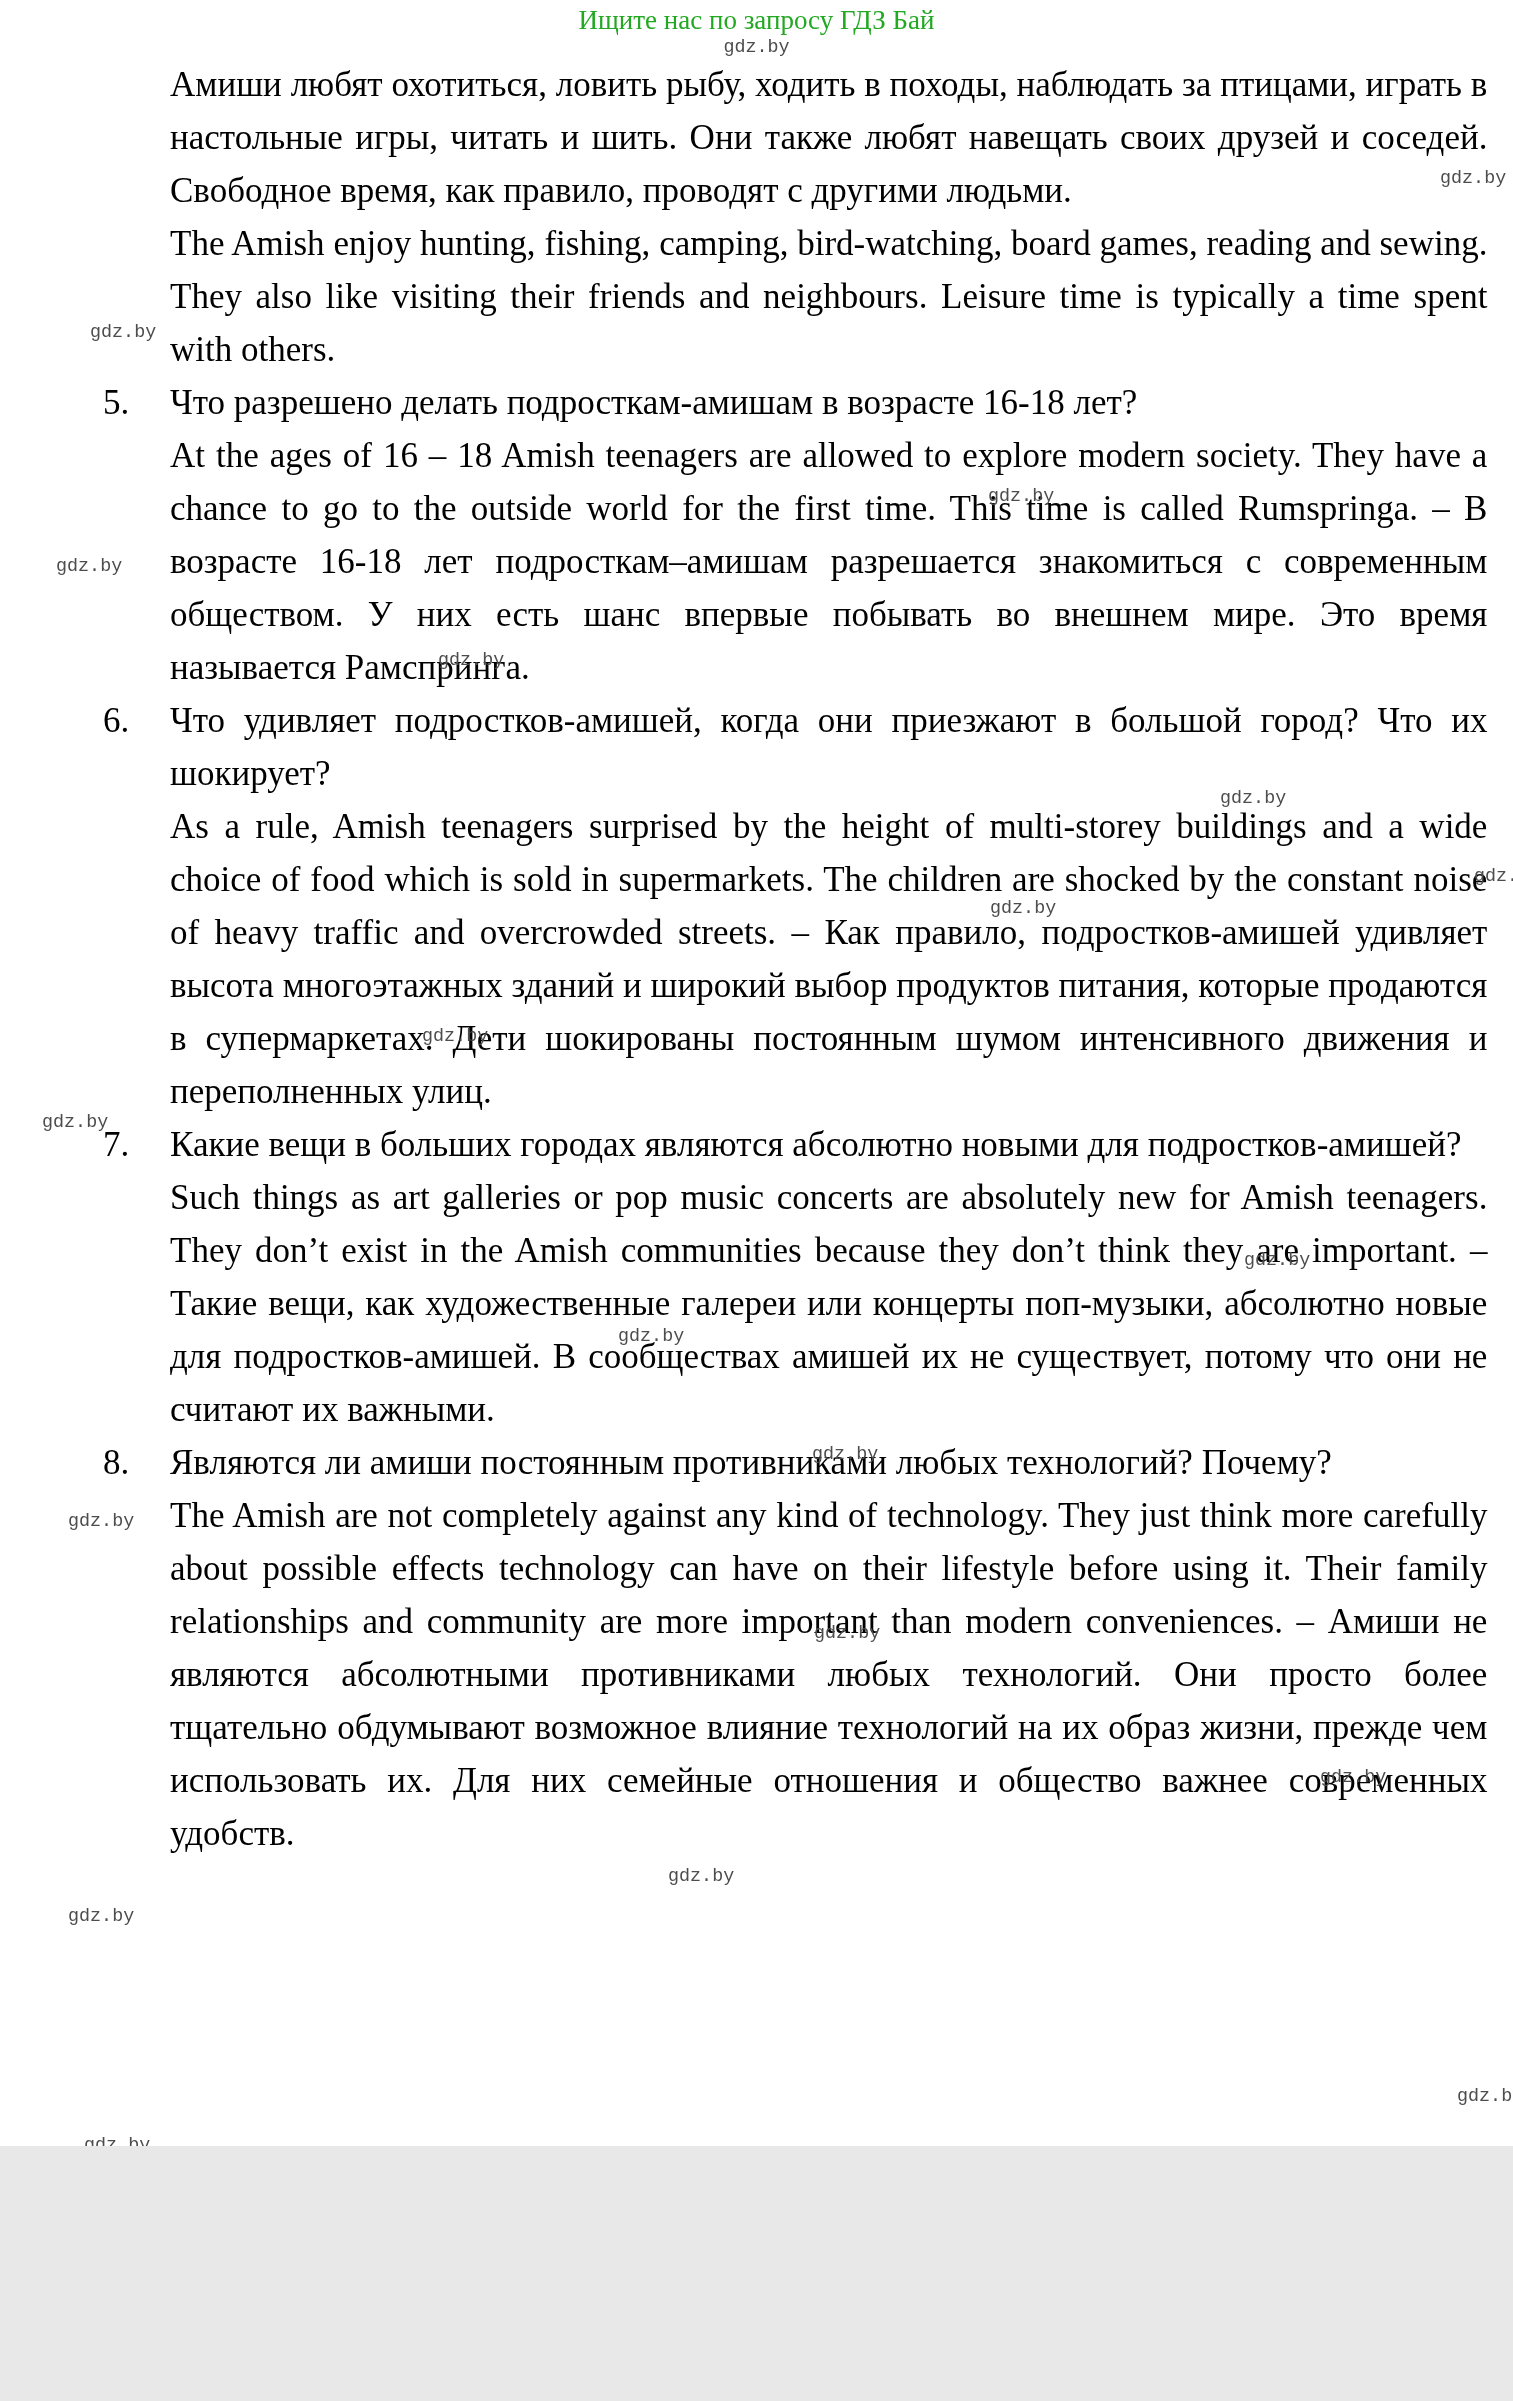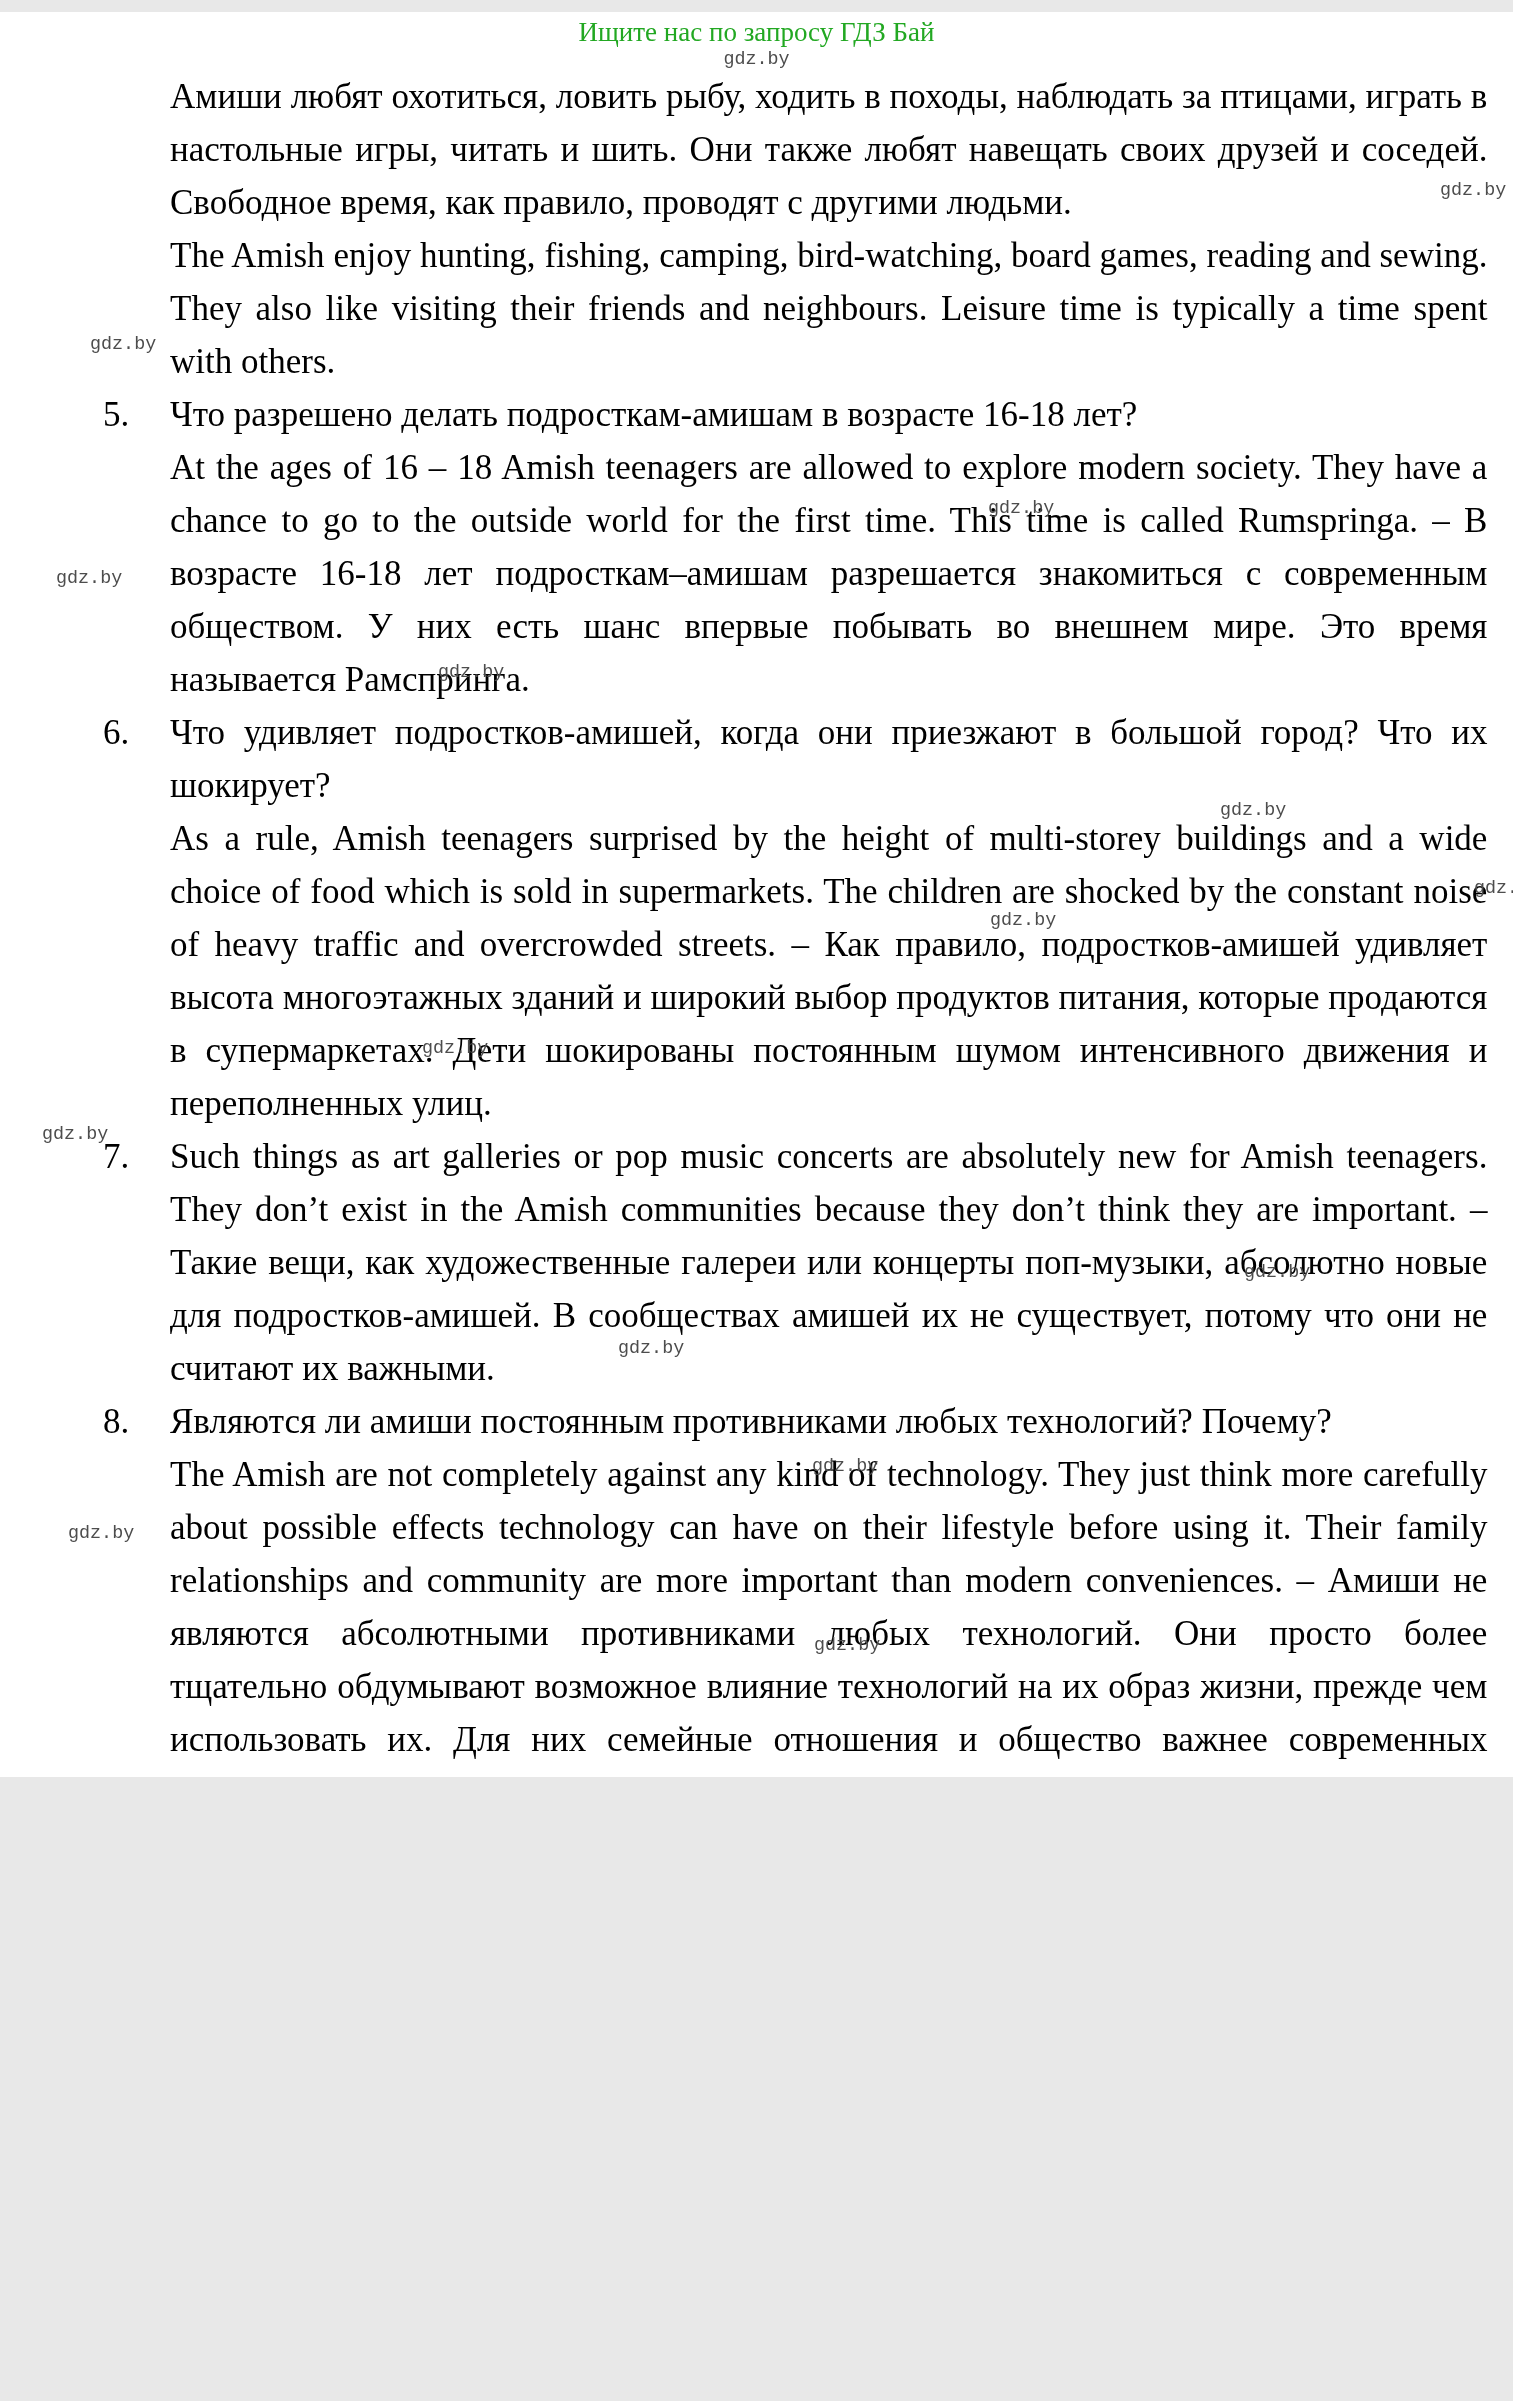--- a/index.html
+++ b/index.html
@@ -1,25 +1,25 @@
 <!DOCTYPE html>
 <html style="font-size:12.8px"><head>
 <meta charset="utf-8">
 <style>
   * { margin: 0; padding: 0; box-sizing: border-box; }
   html, body { background: #e8e8e8; }
   .page {
     position: relative;
     width: 1513px;
-    height: 1765px;
+    height: 2146px;
     background: #ffffff;
     font-family: "Liberation Serif", serif;
     color: #000000;
     overflow: hidden;
-    margin: 12px auto;
+    margin: 0 auto;
   }
   .header-promo {
     text-align: center;
     color: #22a822;
     font-size: 27px;
     padding-top: 4.8px;
   }
   .wm {
     color: #4d4d4d;
     font-size: 18.4px;
@@ -71,20 +71,21 @@
     </div>
 
     <div class="item">
       <span class="num">6.</span>
       <p class="para">Что удивляет подростков-амишей, когда они приезжают в большой город? Что их шокирует?</p>
       <p class="para">As a rule, Amish teenagers surprised by the height of multi-storey buildings and a wide choice of food which is sold in supermarkets. The children are shocked by the constant noise of heavy traffic and overcrowded streets. – Как правило, подростков-амишей удивляет высота многоэтажных зданий и широкий выбор продуктов питания, которые продаются в супермаркетах. Дети шокированы постоянным шумом интенсивного движения и переполненных улиц.</p>
     </div>
 
     <div class="item">
       <span class="num">7.</span>
+      <p class="para">Какие вещи в больших городах являются абсолютно новыми для подростков-амишей?</p>
       <p class="para">Such things as art galleries or pop music concerts are absolutely new for Amish teenagers. They don’t exist in the Amish communities because they don’t think they are important. – Такие вещи, как художественные галереи или концерты поп-музыки, абсолютно новые для подростков-амишей. В сообществах амишей их не существует, потому что они не считают их важными.</p>
     </div>
 
     <div class="item">
       <span class="num">8.</span>
       <p class="para">Являются ли амиши постоянным противниками любых технологий? Почему?</p>
       <p class="para">The Amish are not completely against any kind of technology. They just think more carefully about possible effects technology can have on their lifestyle before using it. Their family relationships and community are more important than modern conveniences. – Амиши не являются абсолютными противниками любых технологий. Они просто более тщательно обдумывают возможное влияние технологий на их образ жизни, прежде чем использовать их. Для них семейные отношения и общество важнее современных удобств.</p>
     </div>
 
   </div>

